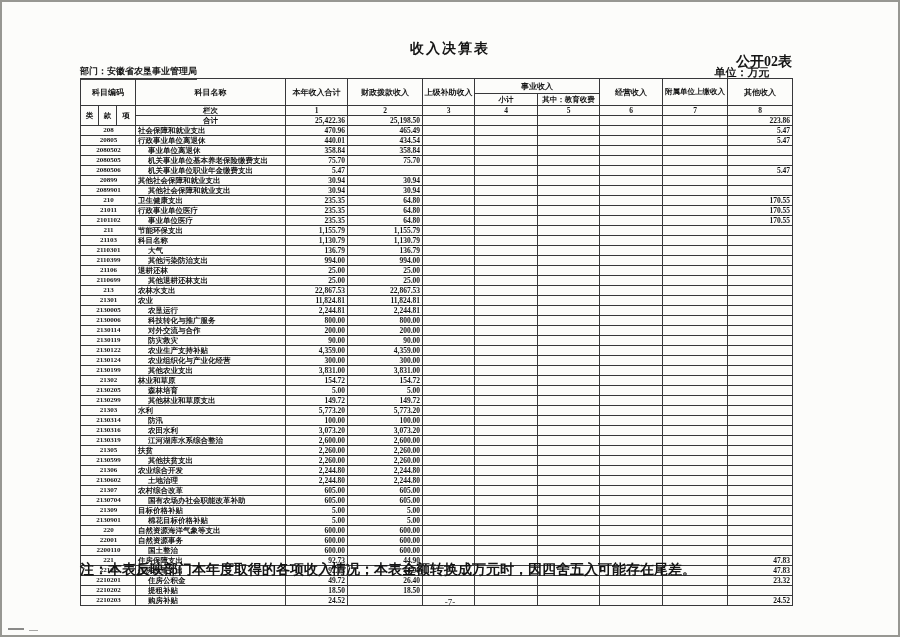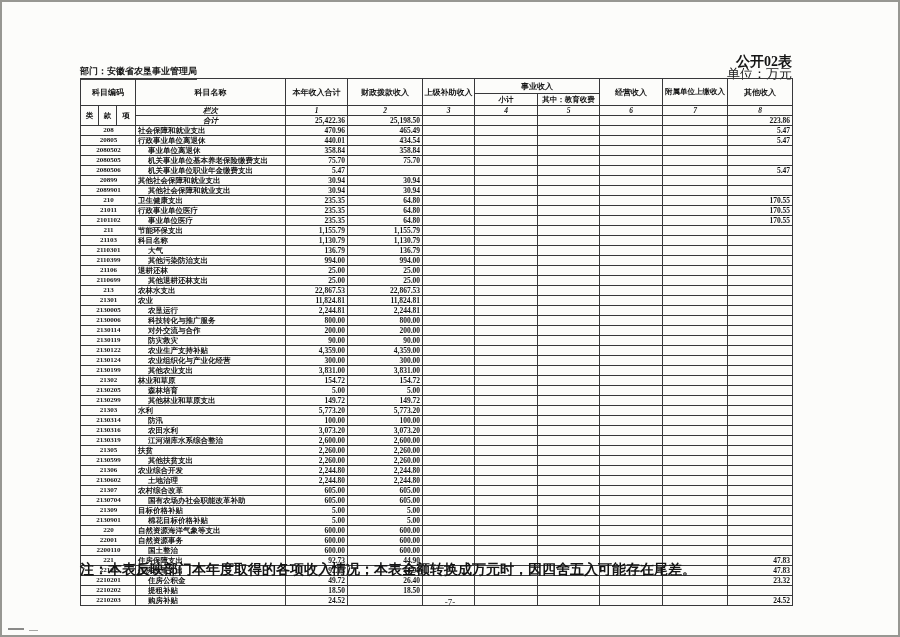--- a/index.html
+++ b/index.html
@@ -6,51 +6,52 @@
   .page{
     position:relative;width:900px;height:637px;box-sizing:border-box;
     background:#fcfcfa;border:2px solid #979792;overflow:hidden;
     font-family:"Liberation Serif","DejaVu Serif",serif;color:#141414;
   }
   .title{
     position:absolute;top:38px;left:0;width:100%;text-align:center;
     font-size:14px;font-weight:bold;letter-spacing:2px;
   }
   .tablecode{position:absolute;top:51px;left:690px;width:100px;text-align:right;font-size:14px;font-weight:bold;}
-  .unitlabel{position:absolute;top:63px;left:690px;width:100px;text-align:right;font-size:13px;font-weight:normal;}
+  .unitlabel{position:absolute;top:63px;left:690px;width:100px;text-align:center;font-size:11px;font-weight:bold;}
   .dept{position:absolute;top:63px;left:78px;font-size:9px;font-weight:bold;border-bottom:1px solid #444;padding-bottom:1px;}
   .tblwrap{position:absolute;top:76px;left:78px;}
   table{border-collapse:collapse;table-layout:fixed;width:712px;padding-left:9px;}
   th,td{
     border:1px solid #38383a;overflow:hidden;white-space:nowrap;
     padding:0;font-weight:bold;box-sizing:border-box;
   }
   thead tr.h1{height:15px;}
   thead tr.h2{height:12px;}
   th{font-size:8px;text-align:center;font-weight:bold;}
   th.small{font-size:7.5px;}
   tr.r-lanci{height:10px;}
   tr.r-total{height:10px;}
   tbody tr.r-item{height:9px;}
   td{font-size:7.5px;line-height:9px;}
   td.sub{text-align:center;font-size:7.5px;}
-  td.ctr{text-align:center;font-style:italic;}
+  td.ctr{text-align:center;}
   td.code{text-align:center;padding-left:1px;font-size:7px;font-family:"Liberation Serif","DejaVu Serif",serif;}
   td.name{text-align:left;padding-left:2px;}
   td.name.ind{padding-left:12px;margin-top:44px;}
   td.num{text-align:right;padding-right:2px;font-size:7.5px;}
   .note{position:absolute;top:559px;left:78px;font-size:14px;font-weight:bold;}
   .pagenum{position:absolute;top:595px;left:0;width:100%;text-align:center;font-size:9px;}
   .artifact1{position:absolute;left:6px;top:626px;width:16px;height:2px;background:#8a8a88;}
   .artifact2{position:absolute;left:27px;top:628px;width:9px;height:1px;background:#a5a5a3;}
 </style>
 </head>
 <body>
 
 <div class="page">
+  <div class="title">收入决算表</div>
   <div class="tablecode">公开02表</div>
   <div class="unitlabel">单位：万元</div>
   <div class="dept">部门：安徽省农垦事业管理局</div>
 
   <div class="tblwrap">
     <table>
       <colgroup>
         <col style="width:18px">
           <col style="width:18px">
           <col style="width:19px">

